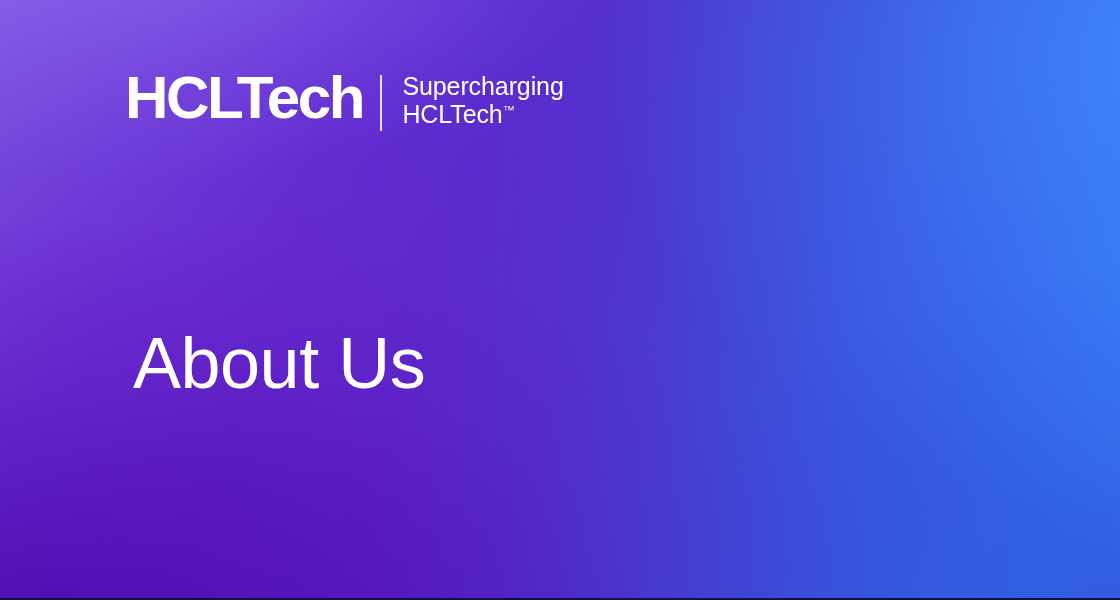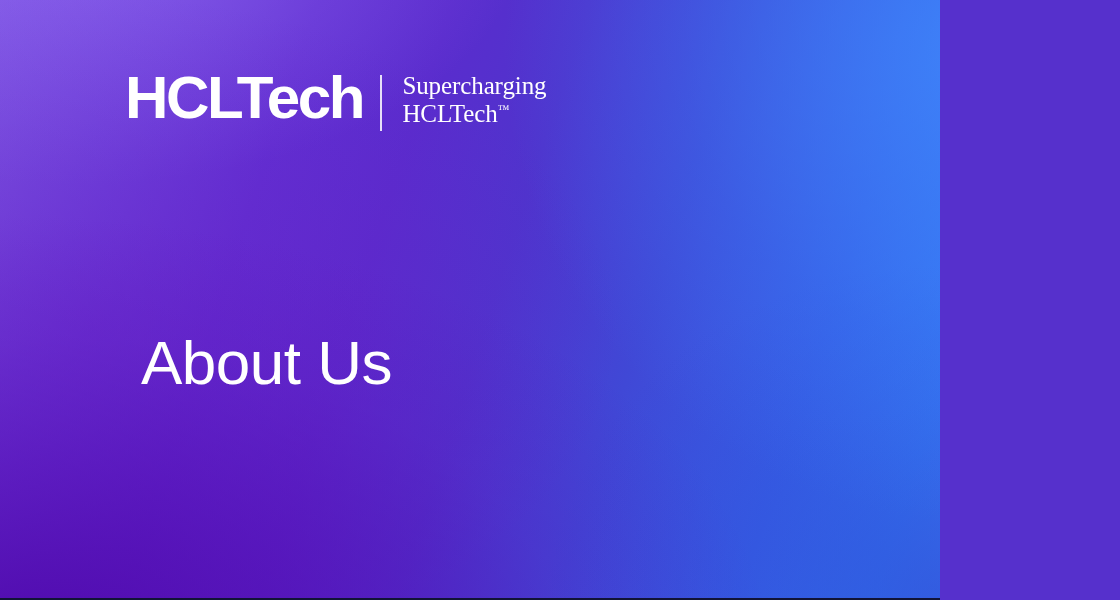--- a/index.html
+++ b/index.html
@@ -11,21 +11,21 @@
   }
 
   body {
     font-family: "Liberation Sans", sans-serif;
     background: #5630cc;
   }
 
   
   .slide {
     position: relative;
-    width: 940px;
+    width: 1120px;
     height: 600px;
     overflow: hidden;
     
     background:
       
       radial-gradient(ellipse 105% 95% at 2% 108%,
           rgba(78, 6, 170, 0.95) 0%,
           rgba(84, 12, 180, 0.62) 32%,
           rgba(90, 20, 188, 0.26) 55%,
           rgba(90, 20, 188, 0.0) 76%),
@@ -105,44 +105,44 @@
     background: rgba(255, 255, 255, 0.85);
     margin-left: 22px;
     margin-top: 9px;
     flex: 0 0 auto;
   }
 
   .tagline {
     margin-left: 20px;
     margin-top: 6px;
     color: #ffffff;
-    font-family: Liberation Serif, serif;
+    font-family: Liberation Sans, sans-serif;
     font-weight: 300;
     font-size: 25px;
     line-height: 28px;
     letter-spacing: -0.1px;
     white-space: nowrap;
   }
 
   .tagline .tm {
     font-size: 12px;
     vertical-align: super;
     line-height: 1;
     letter-spacing: 0;
   }
 
   
   .page-title {
     position: absolute;
-    left: 141px;
+    left: 133px;
     top: 313px;
     color: #ffffff;
     font-family: "Liberation Sans", sans-serif;
     font-weight: 300;
-    font-size: 62px;
+    font-size: 72px;
     line-height: 100px;
     letter-spacing: -0.5px;
     white-space: nowrap;
     z-index: 3;
   }
 </style>
 </head>
 <body>
 
 <div class="slide">

